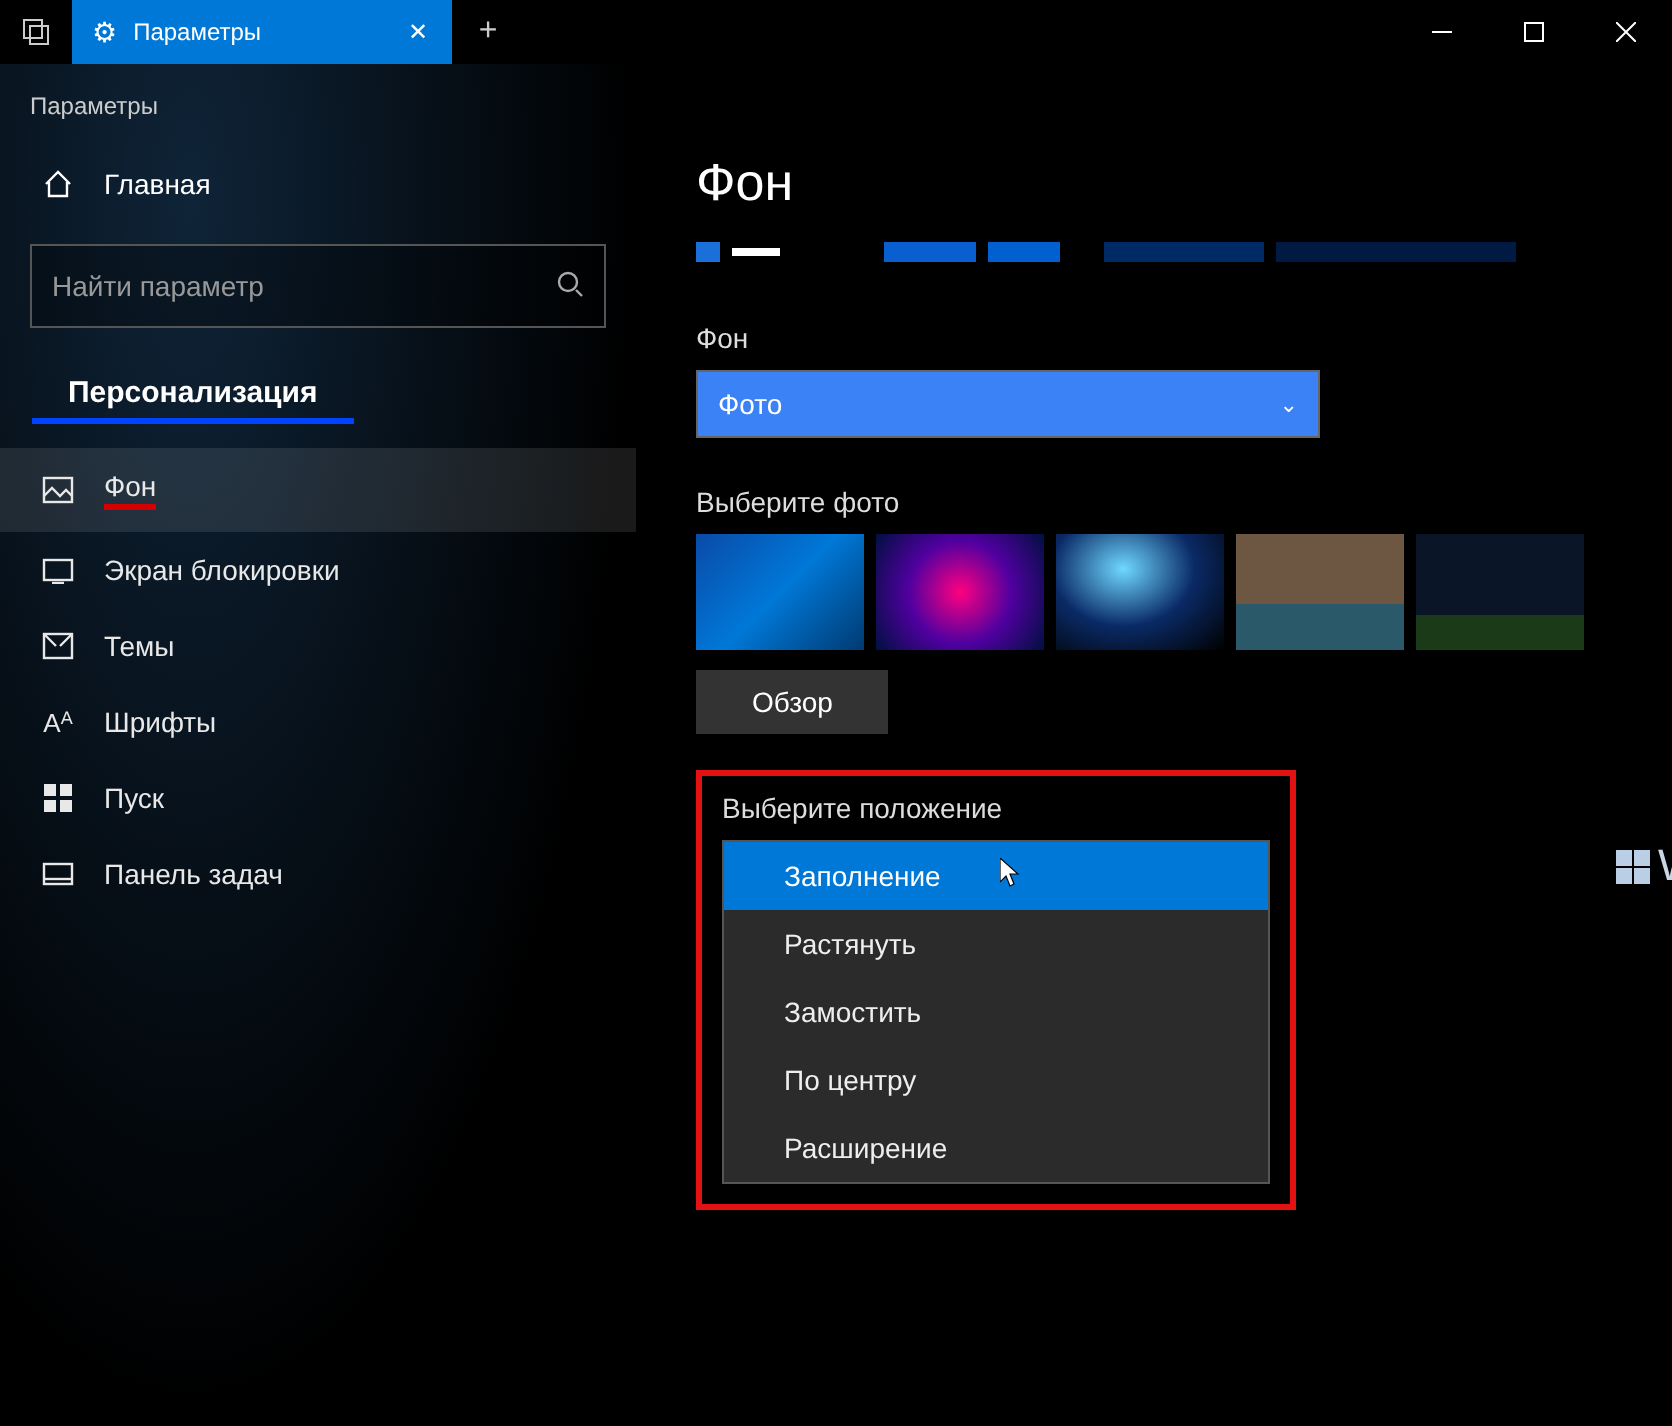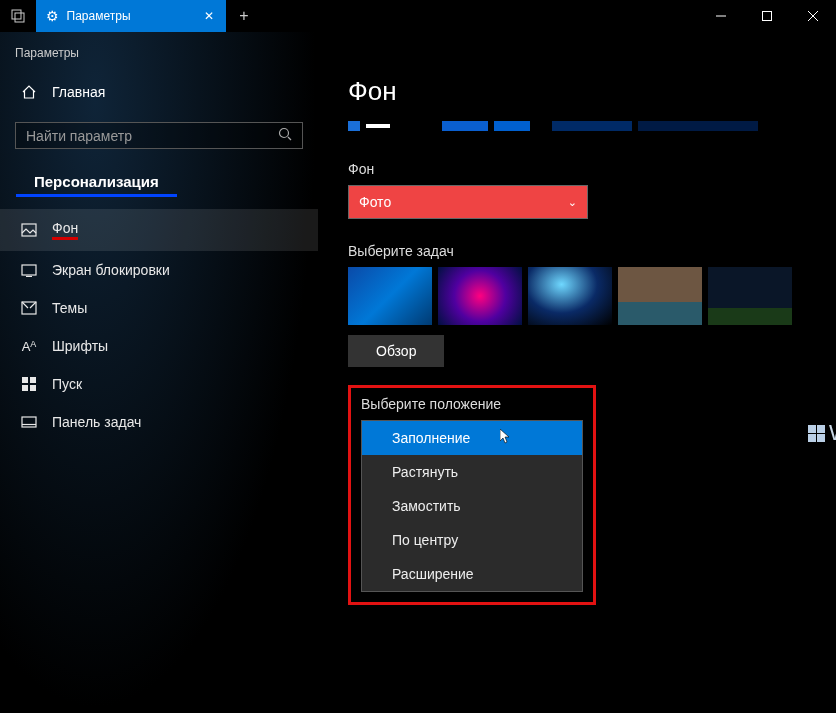--- a/index.html
+++ b/index.html
@@ -13,55 +13,55 @@
 .titlebar .tab .close { margin-left: auto; width: 18px; text-align: center; }
 .titlebar .newtab { width: 36px; display: flex; align-items: center; justify-content: center; color: #ccc; font-size: 16px; }
 .titlebar .spacer { flex: 1; }
 .titlebar .winbtn { width: 46px; display: flex; align-items: center; justify-content: center; color: #fff; font-size: 11px; }
 
 .app { display: flex; height: calc(100% - 32px); }
 
 .sidebar { width: 318px; background: radial-gradient(ellipse at 30% 10%, #0f2438 0%, #000 70%); padding: 10px 0 0 0; }
 .sidebar .app-title { font-size: 12px; color: #ccc; padding: 4px 15px 16px; }
 .sidebar .home { display: flex; align-items: flex-end; gap: 14px; padding: 8px 20px; font-size: 14px; }
-.sidebar .search { margin: 14px 15px 18px; height: 27px; border: 1px solid #555; background: rgba(0,0,0,.3); display: flex; align-items: center; padding: 0 10px; font-size: 14px; color: #999; }
+.sidebar .search { margin: 14px 15px 18px; height: 42px; border: 1px solid #555; background: rgba(0,0,0,.3); display: flex; align-items: center; padding: 0 10px; font-size: 14px; color: #999; }
 .sidebar .search .sicon { margin-left: auto; color: #aaa; }
 .sidebar .category { padding: 6px 18px 4px; font-size: 15px; font-weight: 600; color: #fff; border-bottom: 3px solid #0044ff; display: inline-block; margin-left: 16px; }
 .sidebar .cat-wrap { padding: 0 0 12px 0; }
 .sidebar .nav-item { display: flex; align-items: center; gap: 14px; padding: 11px 20px; font-size: 14px; color: #e8e8e8; }
 .sidebar .nav-item.active { background: rgba(255,255,255,.10); }
 .sidebar .nav-item.active .label-underline { border-bottom: 3px solid #d40000; padding-bottom: 1px; }
 .sidebar .icon { width: 18px; display: inline-flex; justify-content: center; font-size: 15px; }
 
 .main { flex: 1; background: #000; padding: 44px 0 0 30px; position: relative; }
 .main h1 { font-size: 26px; font-weight: 400; margin-bottom: 14px; }
 .preview-strip { display: flex; gap: 6px; align-items: center; margin-bottom: 30px; }
 .preview-strip .seg { height: 10px; background: #0a4aa8; }
 .preview-strip .seg.a { width: 12px; background:#1a6fd8; }
 .preview-strip .seg.b { width: 24px; background:#fff; height:4px;}
 .preview-strip .seg.c { width: 46px; background:#0a5fd0;}
 .preview-strip .seg.d { width: 36px; background:#0060d0;}
 .preview-strip .seg.e { width: 80px; background:#002a66;}
 .preview-strip .seg.f { width: 120px; background:#001a44;}
 
 .field-label { font-size: 14px; color: #ddd; margin-bottom: 8px; }
-.dropdown { width: 240px; height: 34px; border: 1px solid #666; background: #ef4444; display: flex; align-items: center; padding: 0 10px; font-size: 14px; margin-bottom: 24px; }
+.dropdown { width: 312px; height: 34px; border: 1px solid #666; background: #3b82f6; display: flex; align-items: center; padding: 0 10px; font-size: 14px; margin-bottom: 24px; }
 .dropdown .chev { margin-left: auto; font-size: 11px; }
 
 .thumbs { display: flex; gap: 6px; margin-bottom: 10px; }
 .thumb { width: 84px; height: 58px; background: #222; }
 .t1{background:linear-gradient(135deg,#0a4aa8,#0078d7,#003a72);}
 .t2{background:radial-gradient(circle at 50% 50%,#ff0080,#5000a0,#001040);}
 .t3{background:radial-gradient(ellipse at 40% 30%,#6fd8ff,#0a2a66,#000);}
 .t4{background:linear-gradient(#6d5642 60%,#2a5a6a 60%);}
 .t5{background:linear-gradient(#0a1628 70%,#1a3a18 70%);}
 
 .browse-btn { background:#333; border:none; color:#fff; padding:8px 28px; font-size:14px; margin-bottom: 18px; }
 
-.highlight-box { border: 3px solid #e21212; padding: 8px 10px 10px; width: 248px; position: relative; }
+.highlight-box { border: 3px solid #e21212; padding: 8px 10px 10px; width: 300px; position: relative; }
 .combo-open { background:#2b2b2b; border:1px solid #555; margin-top:6px; }
 .combo-open .opt { padding: 9px 30px; font-size: 14px; color:#eee; }
 .combo-open .opt.sel { background:#0078d7; color:#fff; position:relative;}
 .cursor { position:absolute; left:138px; top:8px; font-size:14px; color:#fff; }
 
 .watermark { position:absolute; left:490px; top:388px; font-size:22px; color:#dfeffd; letter-spacing:1px; font-weight:300; display:flex; align-items:center; gap:4px; opacity:.9;}
 .watermark .wlogo{display:inline-grid;grid-template-columns:8px 8px;grid-template-rows:8px 8px;gap:1px;}
 .watermark .wlogo span{background:#cfe6ff;}
 </style>
 </head>
@@ -190,21 +190,21 @@
       <div class="seg e"></div>
         <div class="seg f"></div>
     </div>
 
     <div class="field-label">Фон</div>
     <div class="dropdown">
       <span>Фото</span>
       <span class="chev">⌄</span>
     </div>
 
-    <div class="field-label">Выберите задач</div>
+    <div class="field-label">Выберите фото</div>
     <div class="thumbs">
       <div class="thumb t1"></div>
       <div class="thumb t2"></div>
       <div class="thumb t3"></div>
       <div class="thumb t4"></div>
       <div class="thumb t5"></div>
     </div>
     <button class="browse-btn">Обзор</button>
 
     <div class="highlight-box">

